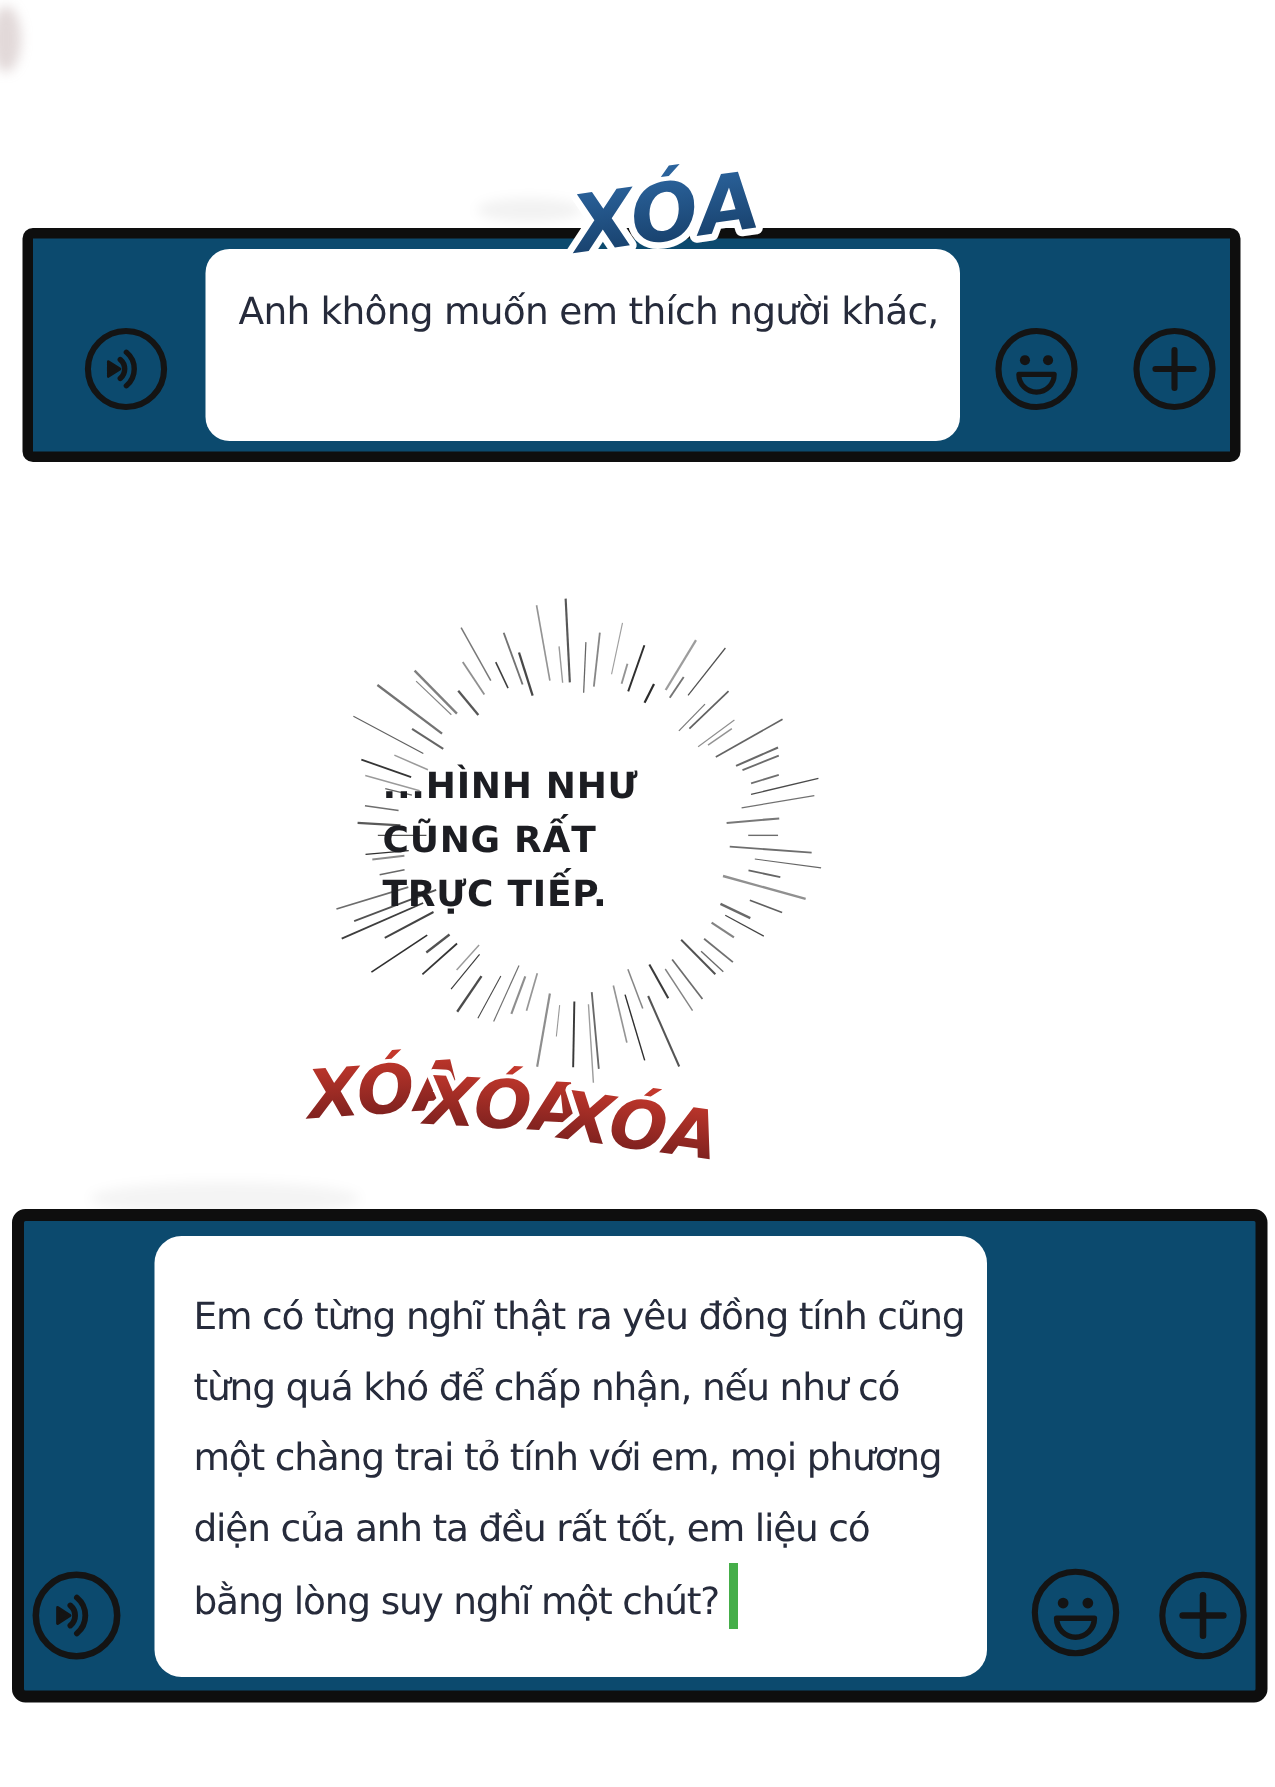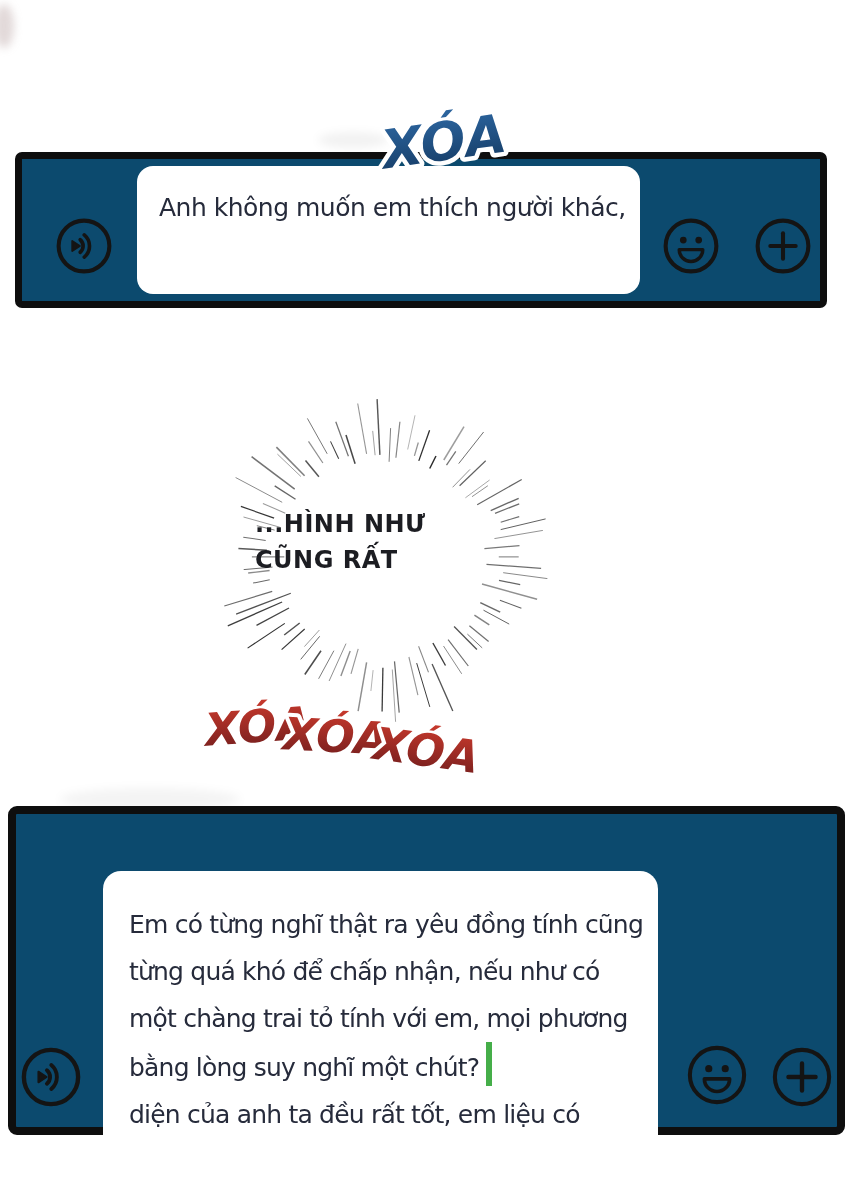--- a/index.html
+++ b/index.html
@@ -32,21 +32,21 @@
   }
   .bar-top{left:15px;top:152px;width:812px;height:156px;}
   .bar-bottom{left:8px;top:806px;width:837px;height:329px;border-width:8px;border-radius:9px;}
   .bubble{
     position:absolute;background:#ffffff;border-radius:16px;
     color:#262b3b;white-space:nowrap;
   }
   .bubble-top{left:115px;top:7px;width:503px;height:128px;
     font-size:25px;line-height:43px;letter-spacing:-0.5px;padding:20px 0 0 22px;box-sizing:border-box;}
   .bubble-bottom{left:87px;top:10px;width:555px;height:294px;border-radius:18px;
-    font-size:25px;line-height:47px;letter-spacing:-0.8px;padding:30px 1px 0 26px;box-sizing:border-box;margin-top:47px;}
+    font-size:25px;line-height:47px;letter-spacing:-0.8px;padding:30px 1px 0 26px;box-sizing:border-box;}
   .cursor{display:inline-block;width:5px;height:36px;margin-left:7px;vertical-align:-8px;background:#45ae49;}
   .cursor-lg{width:6px;height:44px;vertical-align:-10px;}
   .icon{position:absolute;}
   .icon svg{display:block;width:100%;height:100%;}
   .ic-voice-top{left:33px;top:58px;width:58px;height:58px;}
   .ic-smile-top{left:640px;top:58px;width:58px;height:58px;}
   .ic-plus-top{left:732px;top:58px;width:58px;height:58px;}
   .ic-voice-bot{left:4px;top:232px;width:62px;height:62px;}
   .ic-smile-bot{left:670px;top:230px;width:62px;height:62px;}
   .ic-plus-bot{left:755px;top:232px;width:62px;height:62px;}
@@ -193,20 +193,21 @@
       <line x1="105.7" y1="-46.4" x2="133.7" y2="-58.7" stroke="#2b2b2b" stroke-width="1.37" opacity="0.71"></line>
       <line x1="110.0" y1="-43.6" x2="134.2" y2="-53.2" stroke="#2b2b2b" stroke-width="1.25" opacity="0.69"></line>
       <line x1="115.7" y1="-34.8" x2="134.2" y2="-40.4" stroke="#2b2b2b" stroke-width="1.15" opacity="0.68"></line>
       <line x1="115.7" y1="-27.4" x2="160.6" y2="-38.1" stroke="#2b2b2b" stroke-width="0.88" opacity="0.85"></line>
       <line x1="109.4" y1="-18.4" x2="157.9" y2="-26.6" stroke="#2b2b2b" stroke-width="0.76" opacity="0.67"></line>
       <line x1="99.4" y1="-8.4" x2="134.5" y2="-11.4" stroke="#2b2b2b" stroke-width="1.35" opacity="0.63"></line>
     </svg>
   <div class="burst-text">
     <div>...HÌNH NHƯ</div>
     <div>CŨNG RẤT</div>
+    <div>TRỰC TIẾP.</div>
   </div>
 
   <svg class="stamp stamp-red stamp-red-1">
     <text x="76" y="56" fill="url(#gradRed)" transform="rotate(-4 76 42)">XÓA</text>
   </svg>
   <svg class="stamp stamp-red stamp-red-2">
     <text x="76" y="54" fill="url(#gradRed)" transform="rotate(3 76 42)">XÓA</text>
   </svg>
   <svg class="stamp stamp-red stamp-red-3">
     <text x="76" y="54" fill="url(#gradRed)" transform="rotate(8 76 42)">XÓA</text>
@@ -218,22 +219,22 @@
         <circle cx="0" cy="0" r="28" fill="none" stroke="#141414" stroke-width="4.5"></circle>
         <path d="M -13 -5.5 L -4.5 0 L -13 5.5 Z" fill="#141414" stroke="#141414" stroke-width="2" stroke-linejoin="round"></path>
         <path d="M -4.2 -6.9 A 9 9 0 0 1 -4.2 6.9" fill="none" stroke="#141414" stroke-width="4" stroke-linecap="round"></path>
         <path d="M 0.3 -12.3 A 16 16 0 0 1 0.3 12.3" fill="none" stroke="#141414" stroke-width="4" stroke-linecap="round"></path>
       </svg>
     </div>
     <div class="bubble bubble-bottom" style="color: rgb(38, 43, 59);">
       <div>Em có từng nghĩ thật ra yêu đồng tính cũng</div>
       <div>từng quá khó để chấp nhận, nếu như có</div>
       <div>một chàng trai tỏ tính với em, mọi phương</div>
+      <div>diện của anh ta đều rất tốt, em liệu có</div>
       <div><span>bằng lòng suy nghĩ một chút?</span><span class="cursor cursor-lg" style="background: rgb(69, 174, 73);"></span></div>
-      <div>diện của anh ta đều rất tốt, em liệu có</div>
     </div>
     <div class="icon ic-smile-bot">
       <svg viewBox="-32 -32 64 64">
         <circle cx="0" cy="0" r="28" fill="none" stroke="#141414" stroke-width="4.2"></circle>
         <circle cx="-8.5" cy="-6.5" r="3.7" fill="#141414"></circle>
         <circle cx="8.5" cy="-6.5" r="3.7" fill="#141414"></circle>
         <path d="M -13 4 A 13 13 0 0 0 13 4 Z" fill="none" stroke="#141414" stroke-width="3.8" stroke-linejoin="round"></path>
       </svg>
     </div>
     <div class="icon ic-plus-bot">

